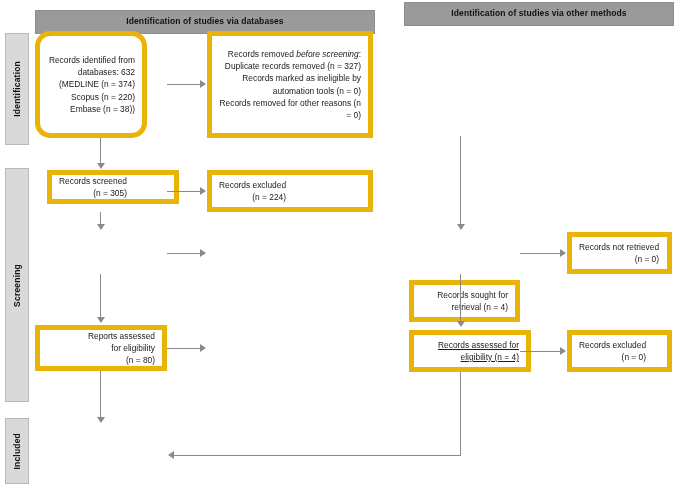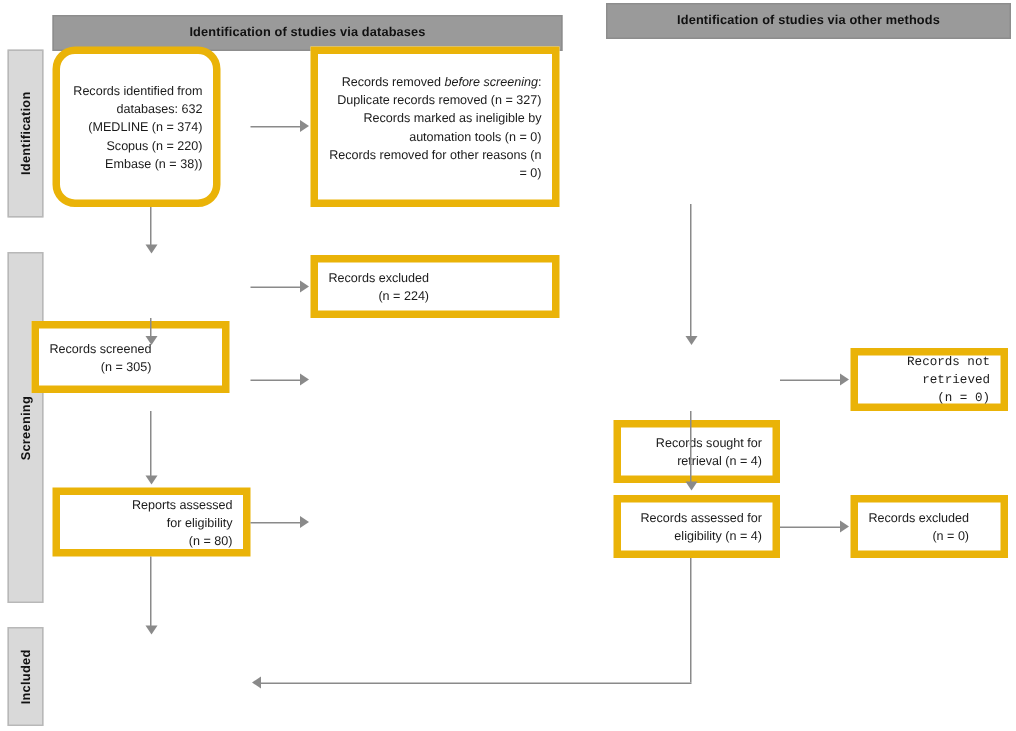--- a/index.html
+++ b/index.html
@@ -43,33 +43,33 @@
   }
   .box p{
     margin:0;font-size:8.4px;line-height:1.45;color:#1b1b1b;
     white-space:pre-line;
   }
   .box p i{font-style:italic;}
 
   
   #box-identified     {left:35px; top:31px;  width:112px;height:107px;border-radius:15px;}
   #box-removed        {left:207px;top:31px;  width:166px;height:107px;}
-  #box-screened       {left:21px; top:170px; width:132px;height:48px;margin-top:44px;}
+  #box-screened       {left:47px; top:170px; width:132px;height:34px;}
   #box-excluded       {left:207px;top:170px; width:166px;height:42px;}
   #box-sought         {left:35px; top:232px; width:132px;height:42px;}
   #box-notretrieved   {left:207px;top:232px; width:166px;height:42px;}
   #box-assessed       {left:35px; top:325px; width:132px;height:46px;padding-left:41px;}
   #box-repexcluded    {left:207px;top:293px; width:166px;height:110px;}
   #box-included       {left:35px; top:425px; width:132px;height:57px;}
 
   
   #box-other-identified {left:409px;top:31px; width:111px;height:105px;}
   #box-other-sought     {left:409px;top:232px;width:111px;height:42px;margin-top:48px;}
-  #box-other-notretr    {left:567px;top:232px;width:105px;height:42px;font-family:Liberation Mono, monospace;}
-  #box-other-assessed   {left:409px;top:330px;width:111px;height:42px;}
+  #box-other-notretr    {left:567px;top:232px;width:105px;height:42px;}
+  #box-other-assessed   {left:409px;top:330px;width:122px;height:42px;text-decoration:underline;}
   #box-other-excluded   {left:567px;top:330px;width:105px;height:42px;}
 
   
   .conn{position:absolute;background:#8a8a8a;}
   .vline{width:1px;}
   .hline{height:1px;}
   .arrow{position:absolute;width:0;height:0;}
   .arrow-down{
     border-left:4px solid transparent;border-right:4px solid transparent;
     border-top:6px solid #8a8a8a;

